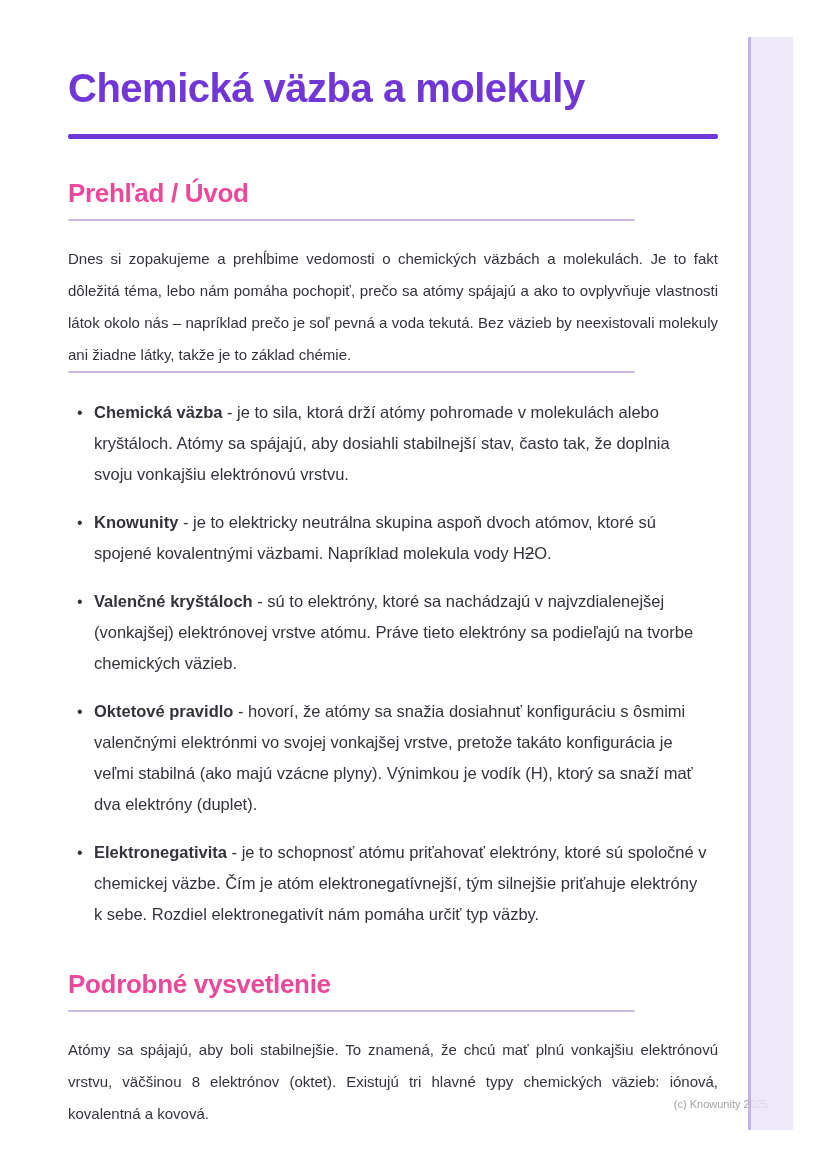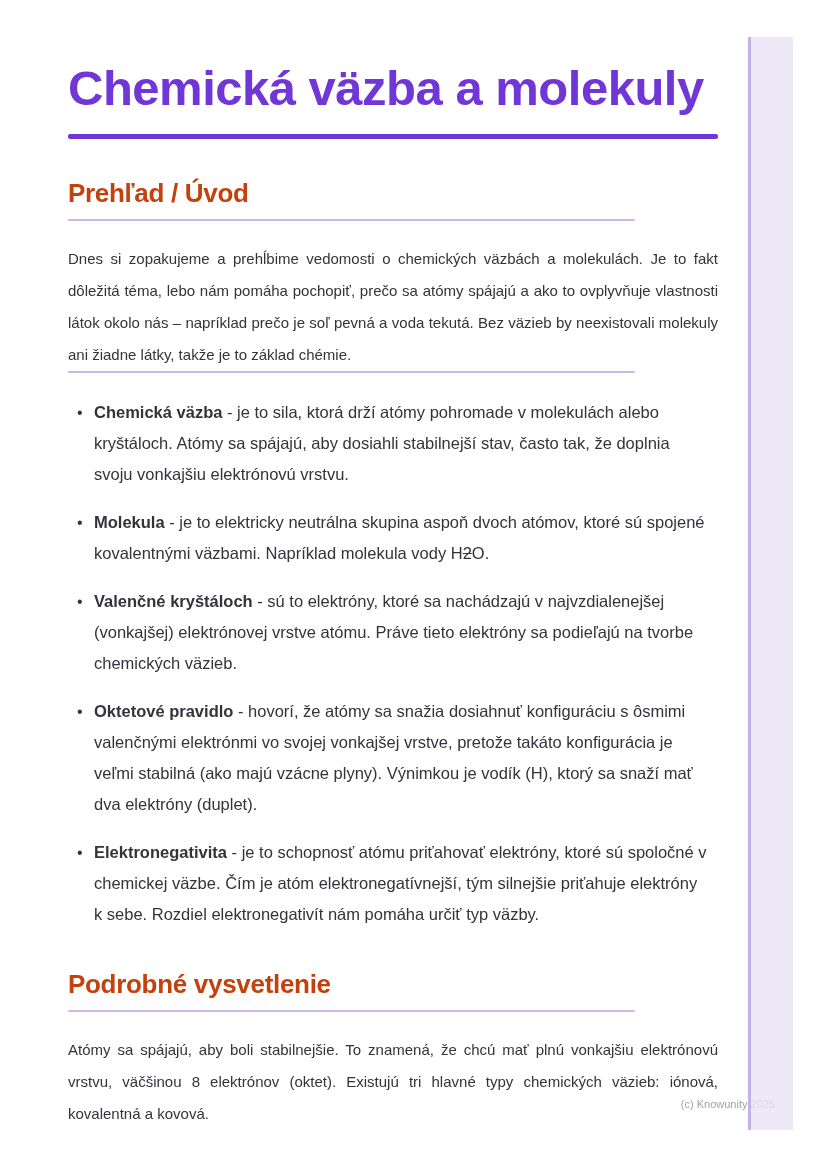--- a/index.html
+++ b/index.html
@@ -13,39 +13,39 @@
   body { position: relative; }
 
   .page {
     position: absolute;
     left: 68px; top: 0;
     width: 650px;
   }
 
   h1.title {
     margin: 64px 0 22px 0;
-    font-size: 49px;
+    font-size: 40px;
     line-height: 48px;
     font-weight: 700;
     letter-spacing: -0.5px;
     color: #7136d6;
   }
   .rule-thick {
     width: 650px; height: 5px;
     background: #7136d6;
     border-radius: 2px;
   }
 
   h2.section-heading {
     margin: 38px 0 10px 0;
     font-size: 26px;
     line-height: 32px;
     font-weight: 700;
     letter-spacing: -0.3px;
-    color: #c2410c;
+    color: #ec4899;
   }
   .rule-thin {
     width: 567px; height: 2px;
     background: #c9b8e8;
     border-radius: 1px;
   }
 
   p.body-par {
     margin: 22px 0 0 0;
     font-size: 15px;
@@ -73,21 +73,21 @@
     position: absolute;
     left: 9px; top: 0;
     font-size: 16px;
     color: #33333b;
   }
   .term { font-weight: 700; }
   .struck { text-decoration: line-through; }
 
   .footer-credit {
     position: absolute;
-    top: 1098px; right: 53px;
+    top: 1098px; right: 60px;
     font-size: 11px;
     color: #a2a2aa;
     padding-left: 24px;
   }
 
   .side-strip {
     position: absolute;
     left: 748px; top: 37px;
     width: 45px; height: 1093px;
     background: rgba(233, 228, 247, 0.82);
@@ -110,21 +110,21 @@
 
   <section>
     <div class="rule-thin"></div>
     <ul class="def-list">
       <li>
         <span class="dot">•</span>
         <span class="term">Chemická väzba</span><span> - je to sila, ktorá drží atómy pohromade v molekulách alebo kryštáloch. Atómy sa spájajú, aby dosiahli stabilnejší stav, často tak, že doplnia svoju vonkajšiu elektrónovú vrstvu.</span>
       </li>
       <li>
         <span class="dot">•</span>
-        <span class="term">Molekula</span><span> - je to elektricky neutrálna skupina aspoň dvoch atómov, ktoré sú spojené kovalentnými väzbami. Napríklad molekula vody H</span><span class="struck">2</span><span>O.</span>
+        <span class="term">Knowunity</span><span> - je to elektricky neutrálna skupina aspoň dvoch atómov, ktoré sú spojené kovalentnými väzbami. Napríklad molekula vody H</span><span class="struck">2</span><span>O.</span>
       </li>
       <li>
         <span class="dot">•</span>
         <span class="term">Valenčné kryštáloch</span><span> - sú to elektróny, ktoré sa nachádzajú v najvzdialenejšej (vonkajšej) elektrónovej vrstve atómu. Práve tieto elektróny sa podieľajú na tvorbe chemických väzieb.</span>
       </li>
       <li>
         <span class="dot">•</span>
         <span class="term">Oktetové pravidlo</span><span> - hovorí, že atómy sa snažia dosiahnuť konfiguráciu s ôsmimi valenčnými elektrónmi vo svojej vonkajšej vrstve, pretože takáto konfigurácia je veľmi stabilná (ako majú vzácne plyny). Výnimkou je vodík (H), ktorý sa snaží mať dva elektróny (duplet).</span>
       </li>
       <li>

